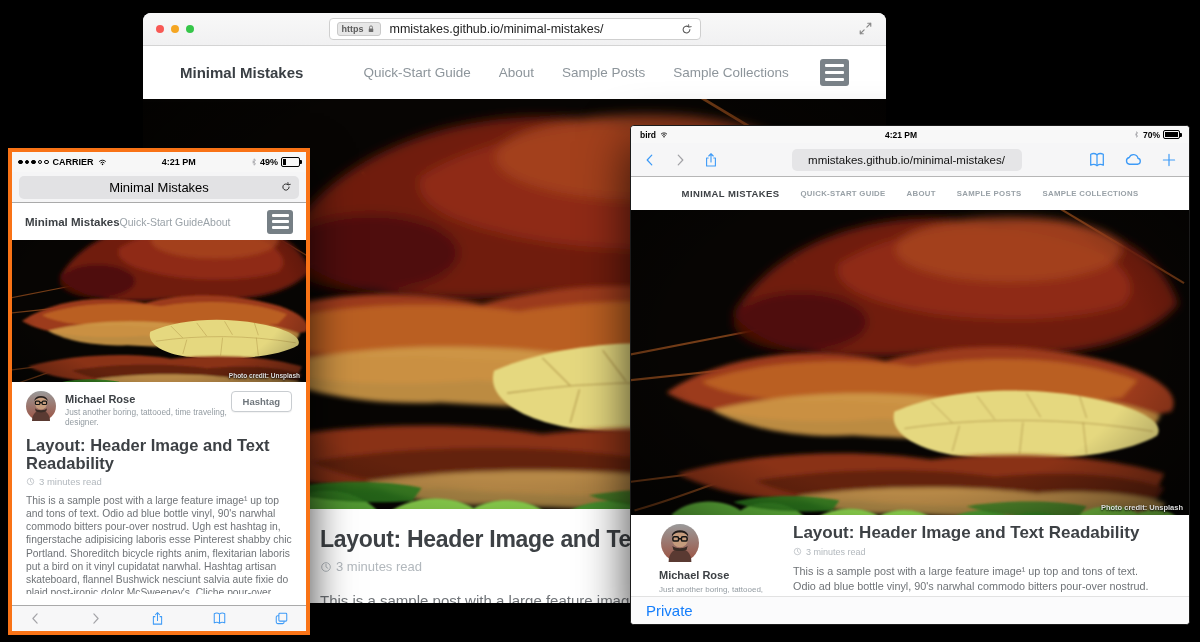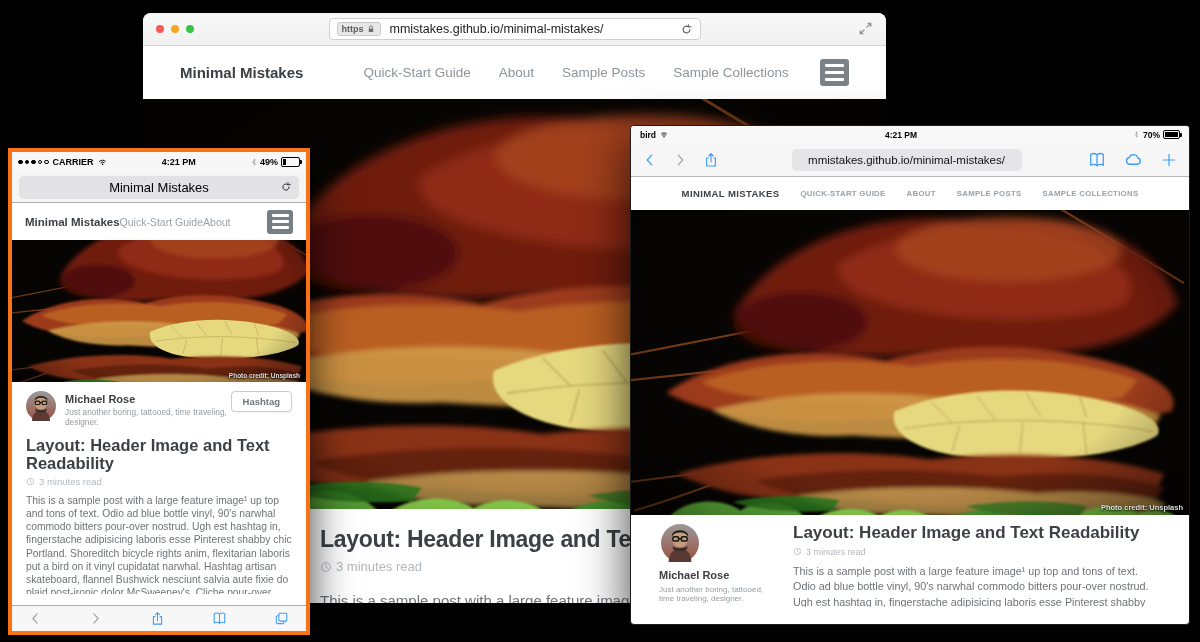--- a/index.html
+++ b/index.html
@@ -508,15 +508,18 @@
           <span class="icon">
               <svg width="9" height="9" viewBox="0 0 20 20">
                 <use href="#ic-clock"></use>
               </svg>
             </span>
           <span>3 minutes read</span>
         </div>
         <p class="p-body" style="margin:7px 0 0">This is a sample post with a large feature image¹ up top and tons of text. Odio ad blue bottle vinyl, 90's narwhal commodo bitters pour-over nostrud. Ugh est hashtag in, fingerstache adipisicing laboris esse Pinterest shabby chic Portland. Shoreditch bicycle rights anim, flexitarian laboris put a bird on it vinyl cupidatat narwhal. Hashtag artisan skateboard, flannel Bushwick nesciunt salvia aute fixie do plaid post-ironic dolor McSweeney's. Cliche pour-over chambray nulla four loko skateboard sapiente hashtag.</p>
       </div>
     </div>
+    <div class="p-private">
+      <span>Private</span>
+    </div>
   </div>
 
 </div>
 
 </body></html>

